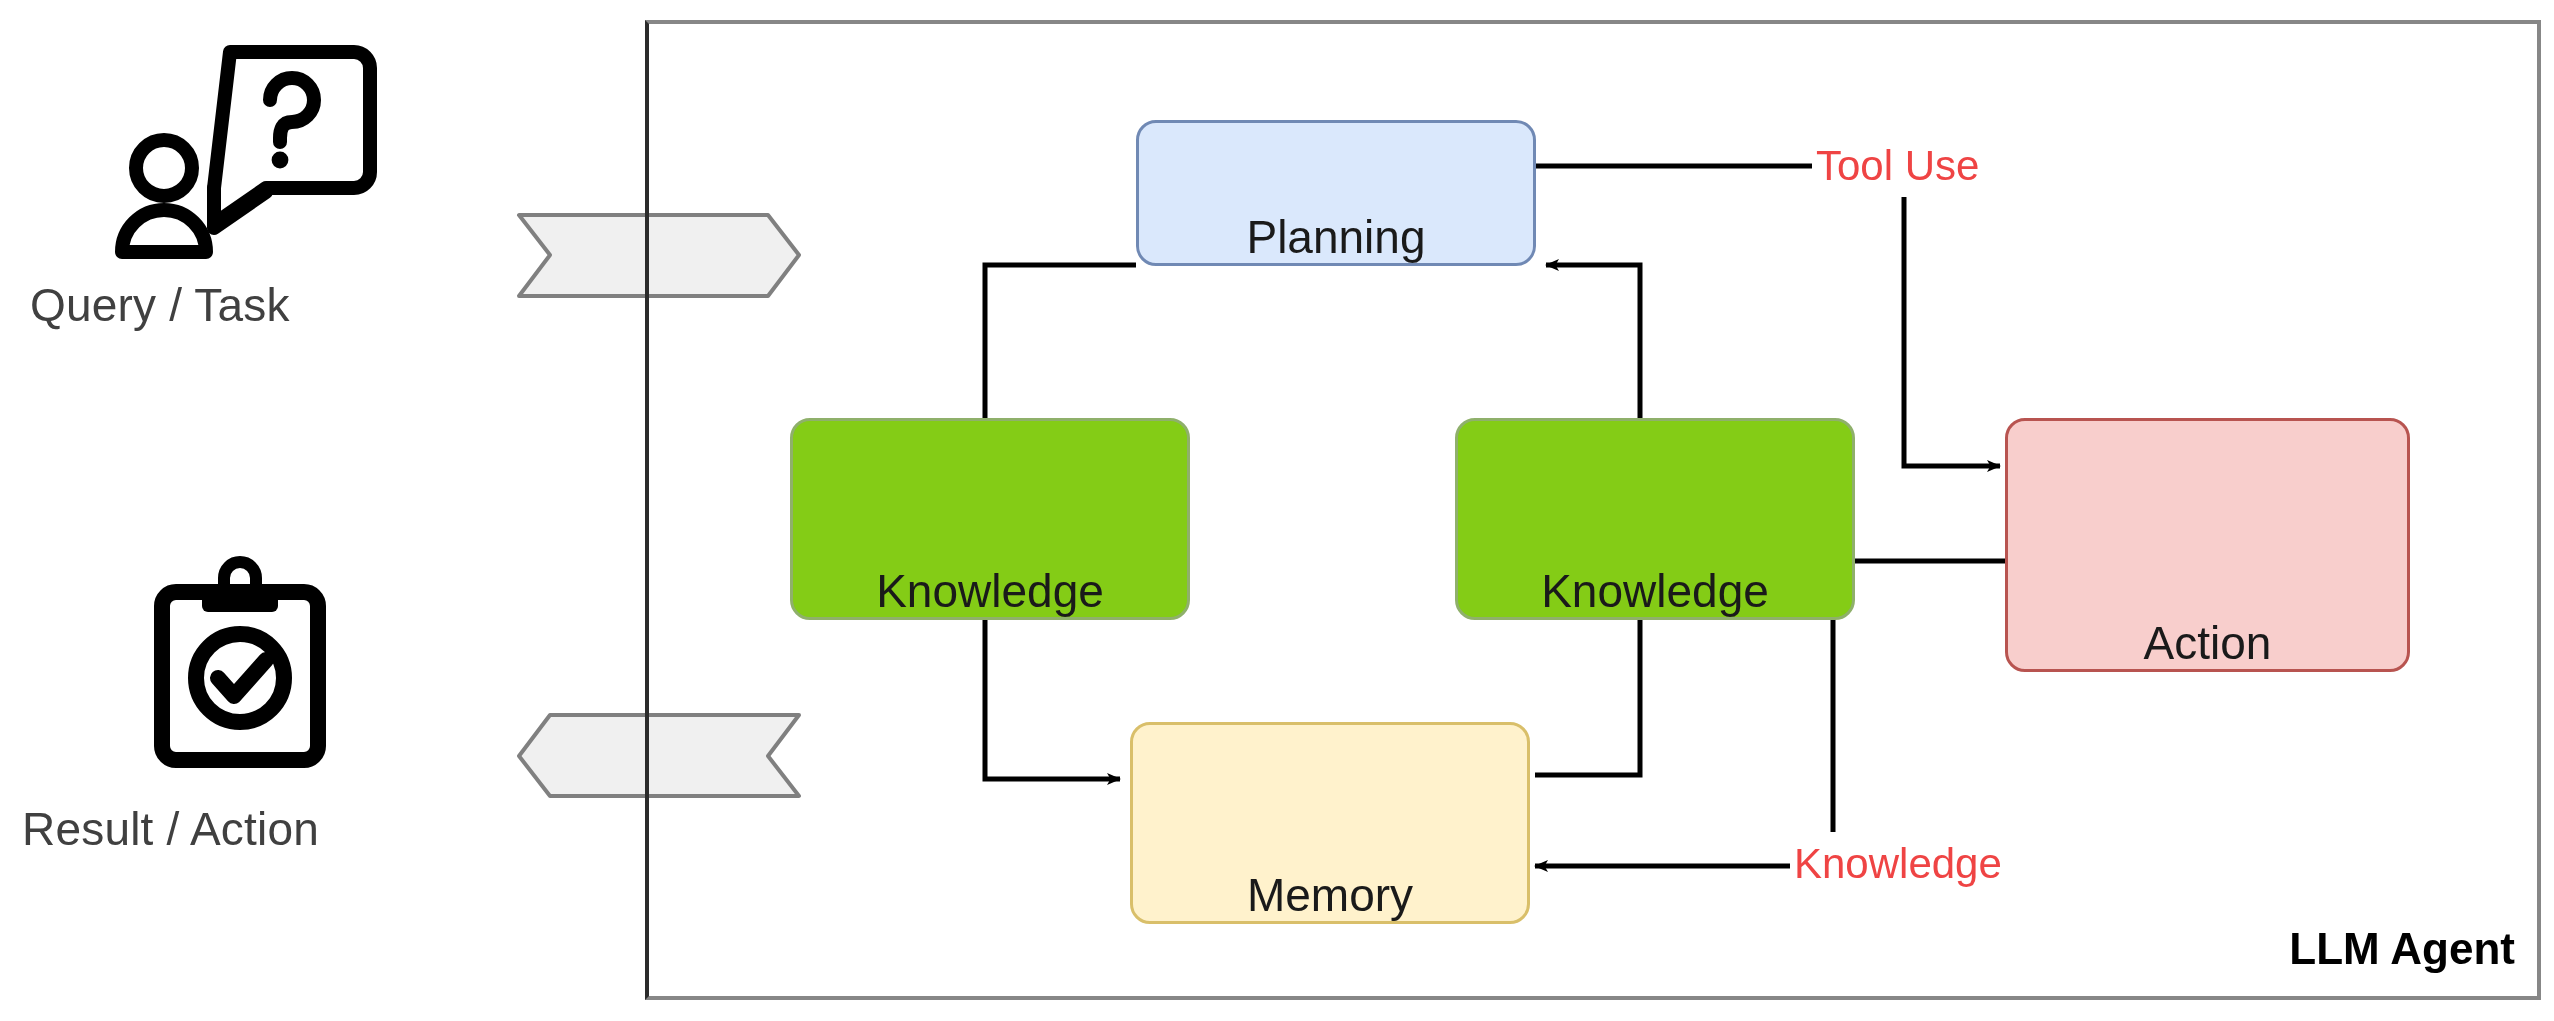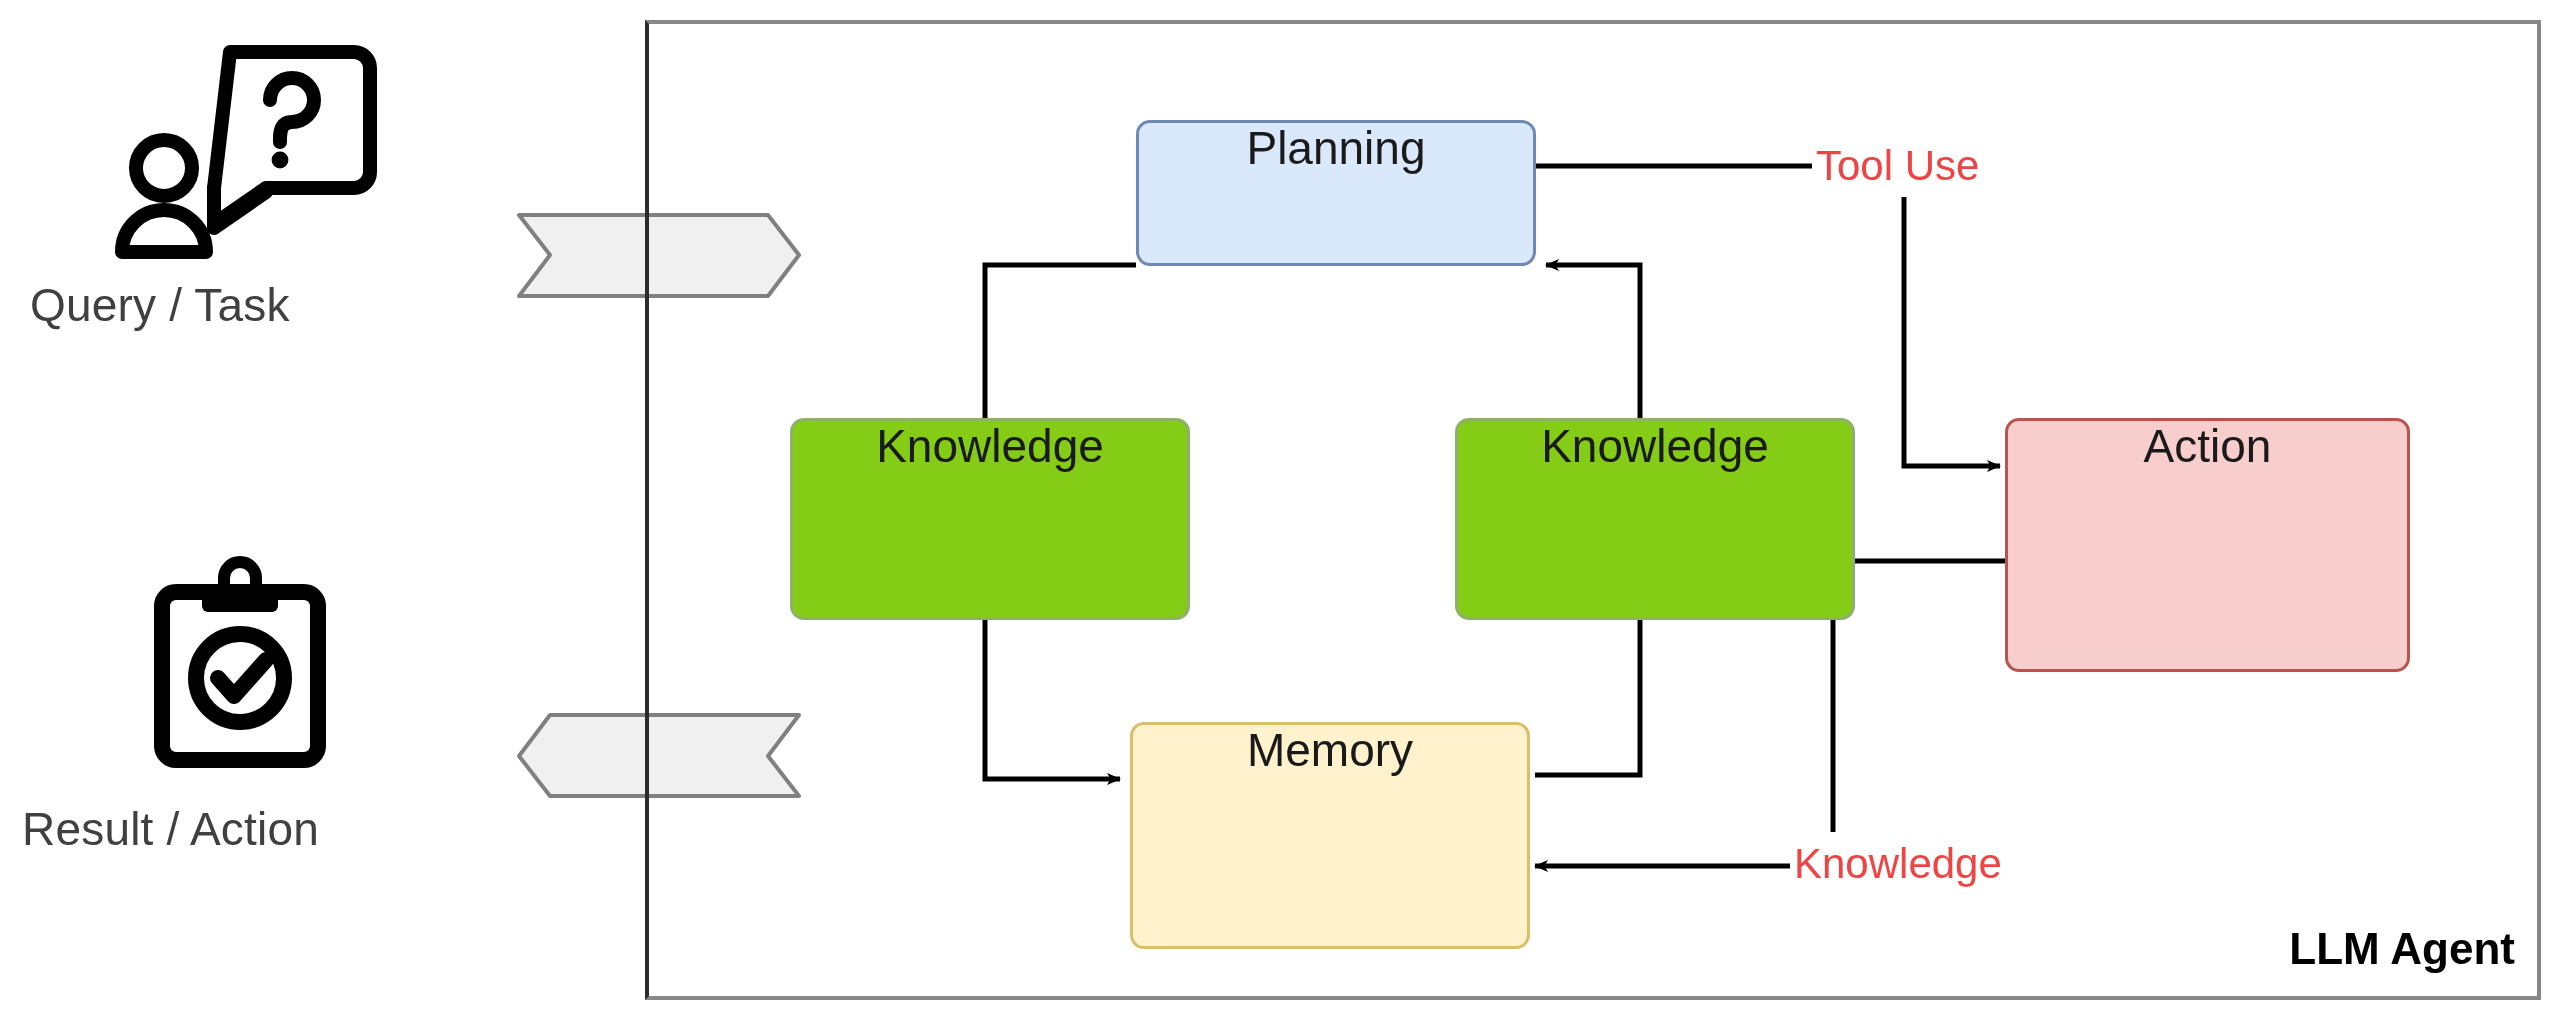--- a/index.html
+++ b/index.html
@@ -52,25 +52,25 @@
     font-weight: bold;
     color: #000000;
     white-space: nowrap;
     margin-top: 34px;
   }
 
   
   .node {
     position: absolute;
     box-sizing: border-box;
-    border-radius: 14px;
+    border-radius: 20px;
     border-width: 3px;
     border-style: solid;
     display: flex;
-    align-items: flex-start;
+    align-items: flex-end;
     justify-content: center;
     font-size: 46px;
     color: #1a1a1a;
     text-align: center;
     line-height: 1.1;
   }
   .node-planning  { background: #dae8fc; border-color: #7089b4; }
   .node-knowledge { background: #84cc16; border-color: #8fb06b; }
   .node-memory    { background: #fff2cc; border-color: #d9bf6a; }
   .node-action    { background: #f8cecc; border-color: #b85450; }
@@ -158,21 +158,21 @@
 </div>
 
 <div class="node node-knowledge" style="left:790px; top:418px; width:400px; height:202px;">
   <span>Knowledge</span>
 </div>
 
 <div class="node node-knowledge" style="left:1455px; top:418px; width:400px; height:202px;">
   <span>Knowledge</span>
 </div>
 
-<div class="node node-memory" style="left:1130px; top:722px; width:400px; height:227px;">
+<div class="node node-memory" style="left:1130px; top:722px; width:400px; height:202px;">
   <span>Memory</span>
 </div>
 
 <div class="node node-action" style="left:2005px; top:418px; width:405px; height:254px;">
   <span>Action</span>
 </div>
 
 <div class="edge-label" style="left:1812px; top:142px;">Tool Use</div>
 
 <div class="edge-label" style="left:1790px; top:840px;">Knowledge</div>

